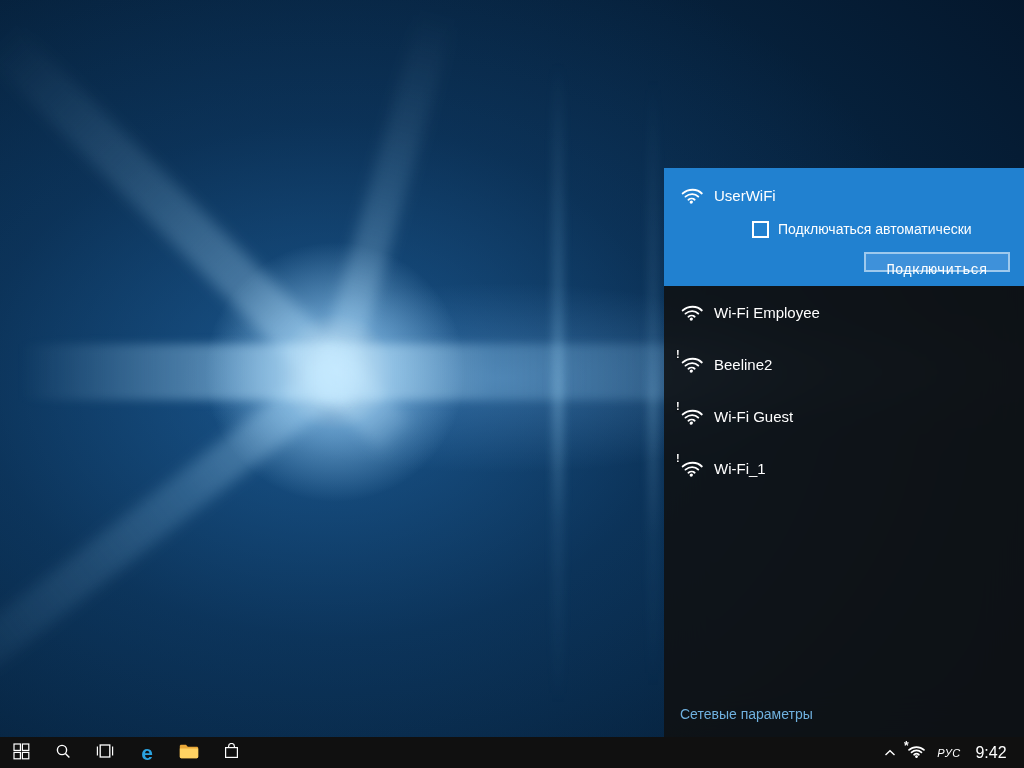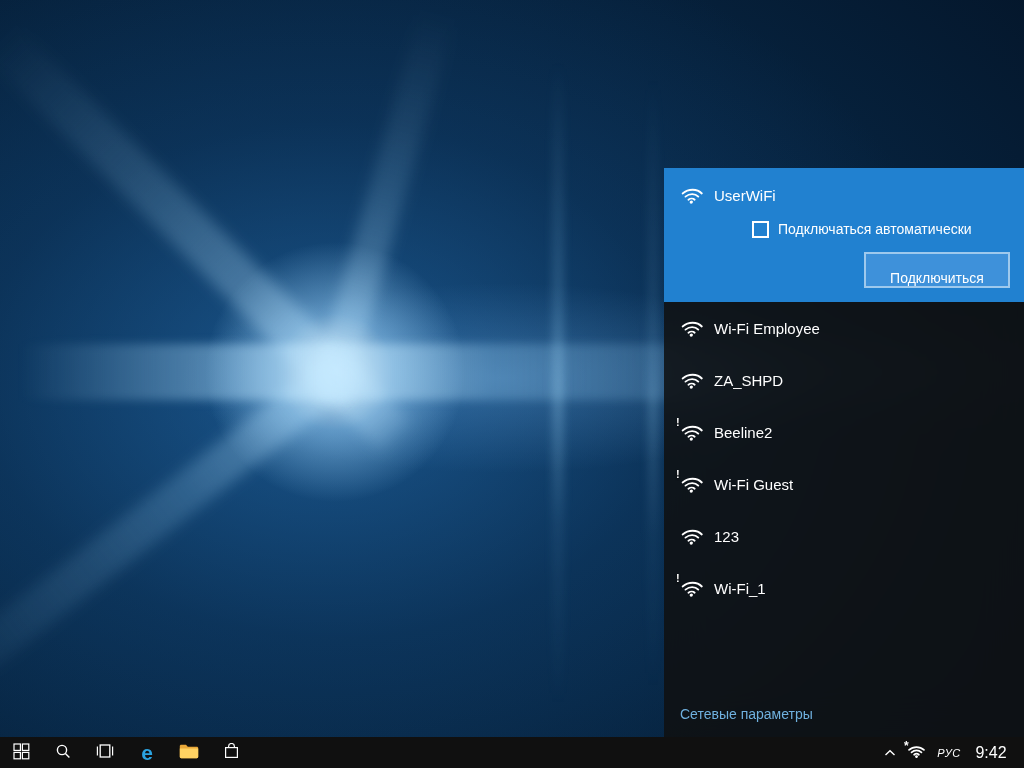--- a/index.html
+++ b/index.html
@@ -62,24 +62,24 @@
     justify-content: flex-end;
   }
   .selected-network { background: var(--accent-blue, #2181d0); padding: 10px 14px 14px 16px; }
   .ssid-row { display: flex; align-items: center; gap: 10px; height: 34px; }
   .ssid-text { font-size: 15px; }
   .auto-row { display: flex; align-items: center; gap: 9px; margin: 4px 0 0 34px; height: 26px; cursor: pointer; padding-left: 38px; }
   .checkbox { width: 17px; height: 17px; border: 2px solid #fff; background: transparent; flex: 0 0 auto; }
   .auto-label { font-size: 14px; }
   .btn-row { display: flex; justify-content: flex-end; margin-top: 10px; }
   .connect-btn {
-    min-width: 146px; height: 18px; padding: 16px 14px;
+    min-width: 146px; height: 18px; padding: 8px 14px;
     background: var(--connect-button-bg, #3e91da);
     border: 2px solid var(--connect-button-border, #9ec9ed);
-    color: #fff; font-size: 14px; font-family: Liberation Sans, sans-serif; cursor: pointer;
+    color: #fff; font-size: 14px; font-family: Liberation Mono, monospace; cursor: pointer;
   }
   .network-list { flex: 0 0 auto; }
   .network-item { display: flex; align-items: center; gap: 10px; height: 52px; padding: 13px 16px; cursor: pointer; }
   .wifi-icon { position: relative; width: 24px; height: 18px; display: flex; align-items: flex-end; justify-content: center; flex: 0 0 auto; }
   .wifi-icon svg { transform: skewX(-6deg); }
   .warn-badge {
     position: absolute; left: -4px; top: -6px; font-size: 11px; font-weight: 700; line-height: 1;
     color: #fff; text-shadow: 0 1px 2px rgba(0,0,0,0.9);
   }
   .flyout-footer { margin-top: auto; padding: 12px 16px 14px; }
@@ -156,34 +156,20 @@
           <path d="M1.5 6.8 C7.3 1.4 16.7 1.4 22.5 6.8"></path>
           <path d="M5 10.2 C9 6.6 15 6.6 19 10.2"></path>
           <path d="M8.6 13.6 C10.5 11.9 13.5 11.9 15.4 13.6"></path>
         </g>
         <circle cx="12" cy="16.2" r="1.8" fill="#ffffff"></circle>
       </svg>
     </span>
     <span class="ssid-text">Wi-Fi Employee</span>
   </div>
 
-  <div class="network-item">
-    <span class="wifi-icon">
-
-      <svg width="22" height="17" viewBox="0 0 24 18" aria-hidden="true">
-        <g fill="none" stroke="#ffffff" stroke-width="2" stroke-linecap="round">
-          <path d="M1.5 6.8 C7.3 1.4 16.7 1.4 22.5 6.8"></path>
-          <path d="M5 10.2 C9 6.6 15 6.6 19 10.2"></path>
-          <path d="M8.6 13.6 C10.5 11.9 13.5 11.9 15.4 13.6"></path>
-        </g>
-        <circle cx="12" cy="16.2" r="1.8" fill="#ffffff"></circle>
-      </svg>
-    </span>
-    <span class="ssid-text">ZA_SHPD</span>
-  </div>
 
   <div class="network-item">
     <span class="wifi-icon">
       <span class="warn-badge">!</span>
       <svg width="22" height="17" viewBox="0 0 24 18" aria-hidden="true">
         <g fill="none" stroke="#ffffff" stroke-width="2" stroke-linecap="round">
           <path d="M1.5 6.8 C7.3 1.4 16.7 1.4 22.5 6.8"></path>
           <path d="M5 10.2 C9 6.6 15 6.6 19 10.2"></path>
           <path d="M8.6 13.6 C10.5 11.9 13.5 11.9 15.4 13.6"></path>
         </g>
@@ -201,34 +187,20 @@
           <path d="M1.5 6.8 C7.3 1.4 16.7 1.4 22.5 6.8"></path>
           <path d="M5 10.2 C9 6.6 15 6.6 19 10.2"></path>
           <path d="M8.6 13.6 C10.5 11.9 13.5 11.9 15.4 13.6"></path>
         </g>
         <circle cx="12" cy="16.2" r="1.8" fill="#ffffff"></circle>
       </svg>
     </span>
     <span class="ssid-text">Wi-Fi Guest</span>
   </div>
 
-  <div class="network-item">
-    <span class="wifi-icon">
-
-      <svg width="22" height="17" viewBox="0 0 24 18" aria-hidden="true">
-        <g fill="none" stroke="#ffffff" stroke-width="2" stroke-linecap="round">
-          <path d="M1.5 6.8 C7.3 1.4 16.7 1.4 22.5 6.8"></path>
-          <path d="M5 10.2 C9 6.6 15 6.6 19 10.2"></path>
-          <path d="M8.6 13.6 C10.5 11.9 13.5 11.9 15.4 13.6"></path>
-        </g>
-        <circle cx="12" cy="16.2" r="1.8" fill="#ffffff"></circle>
-      </svg>
-    </span>
-    <span class="ssid-text">123</span>
-  </div>
 
 
   <div class="network-item">
     <span class="wifi-icon">
       <span class="warn-badge">!</span>
       <svg width="22" height="17" viewBox="0 0 24 18" aria-hidden="true">
         <g fill="none" stroke="#ffffff" stroke-width="2" stroke-linecap="round">
           <path d="M1.5 6.8 C7.3 1.4 16.7 1.4 22.5 6.8"></path>
           <path d="M5 10.2 C9 6.6 15 6.6 19 10.2"></path>
           <path d="M8.6 13.6 C10.5 11.9 13.5 11.9 15.4 13.6"></path>

